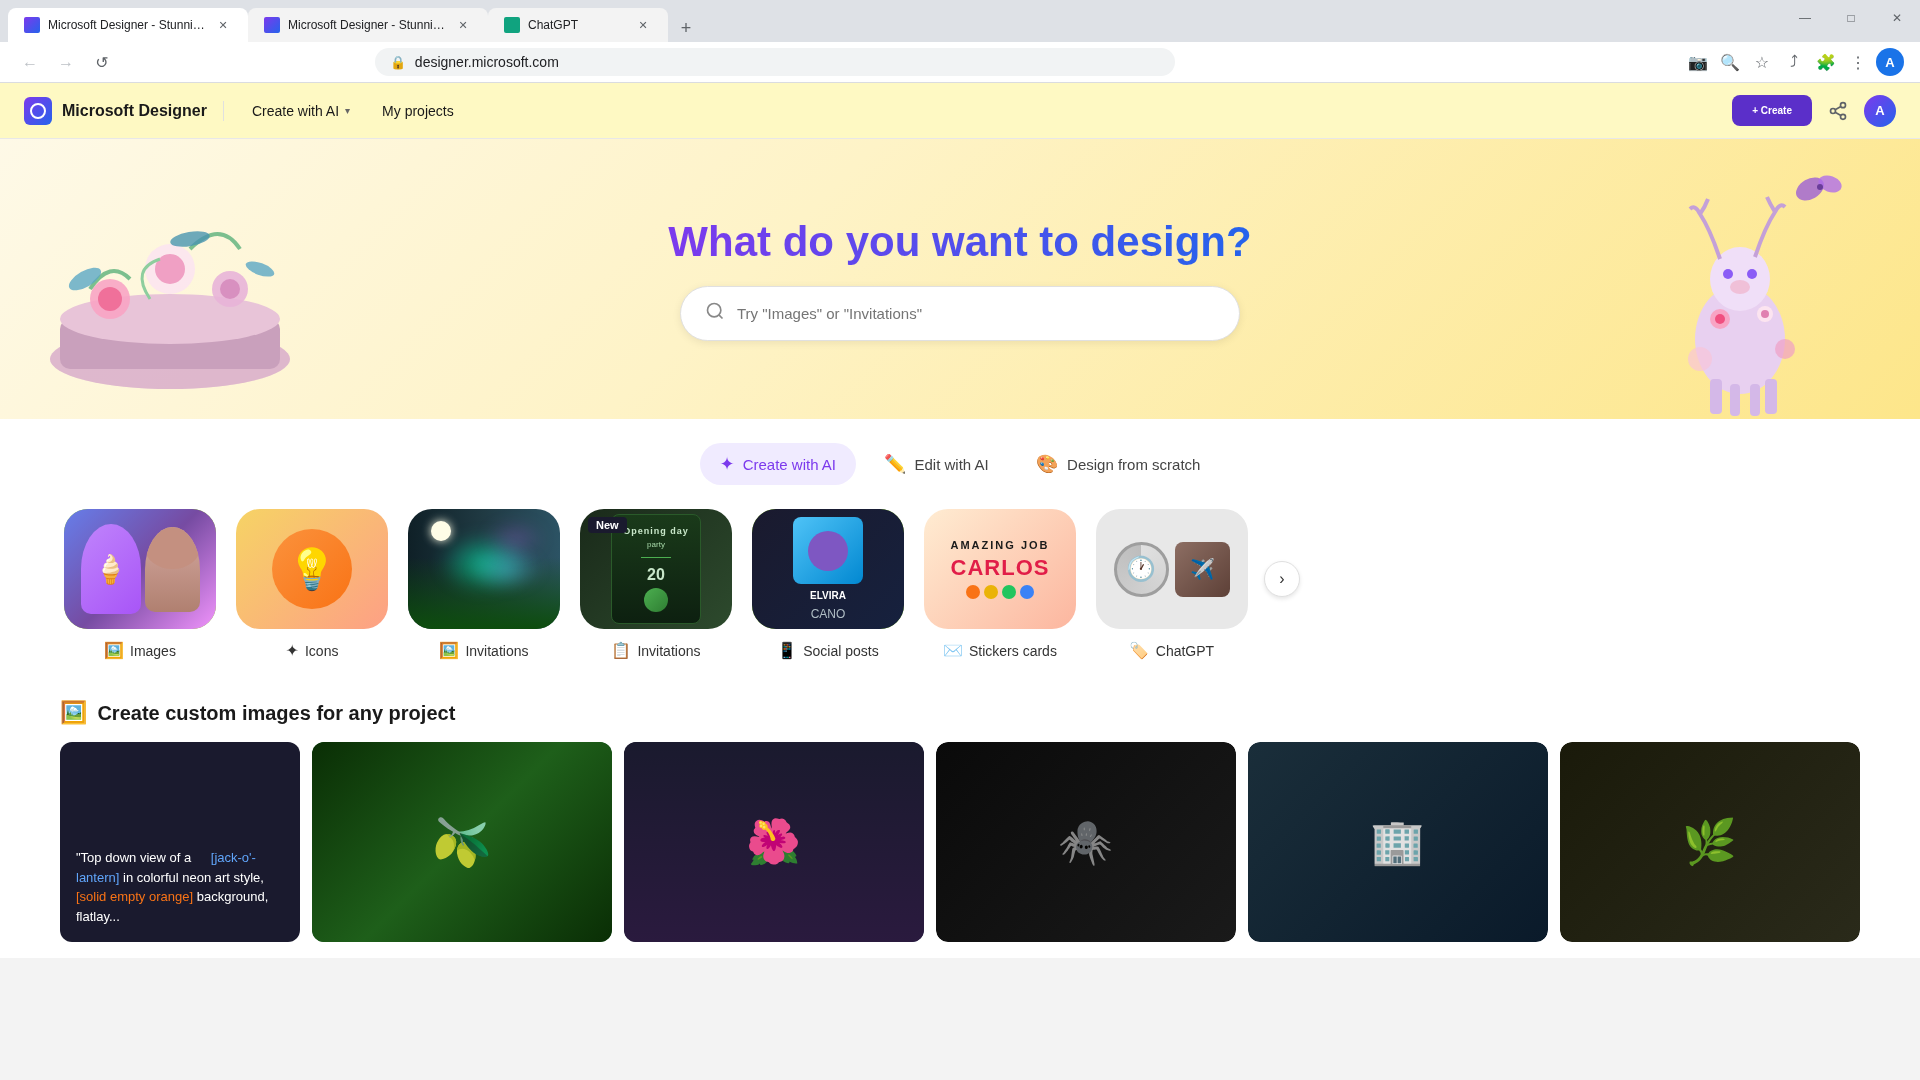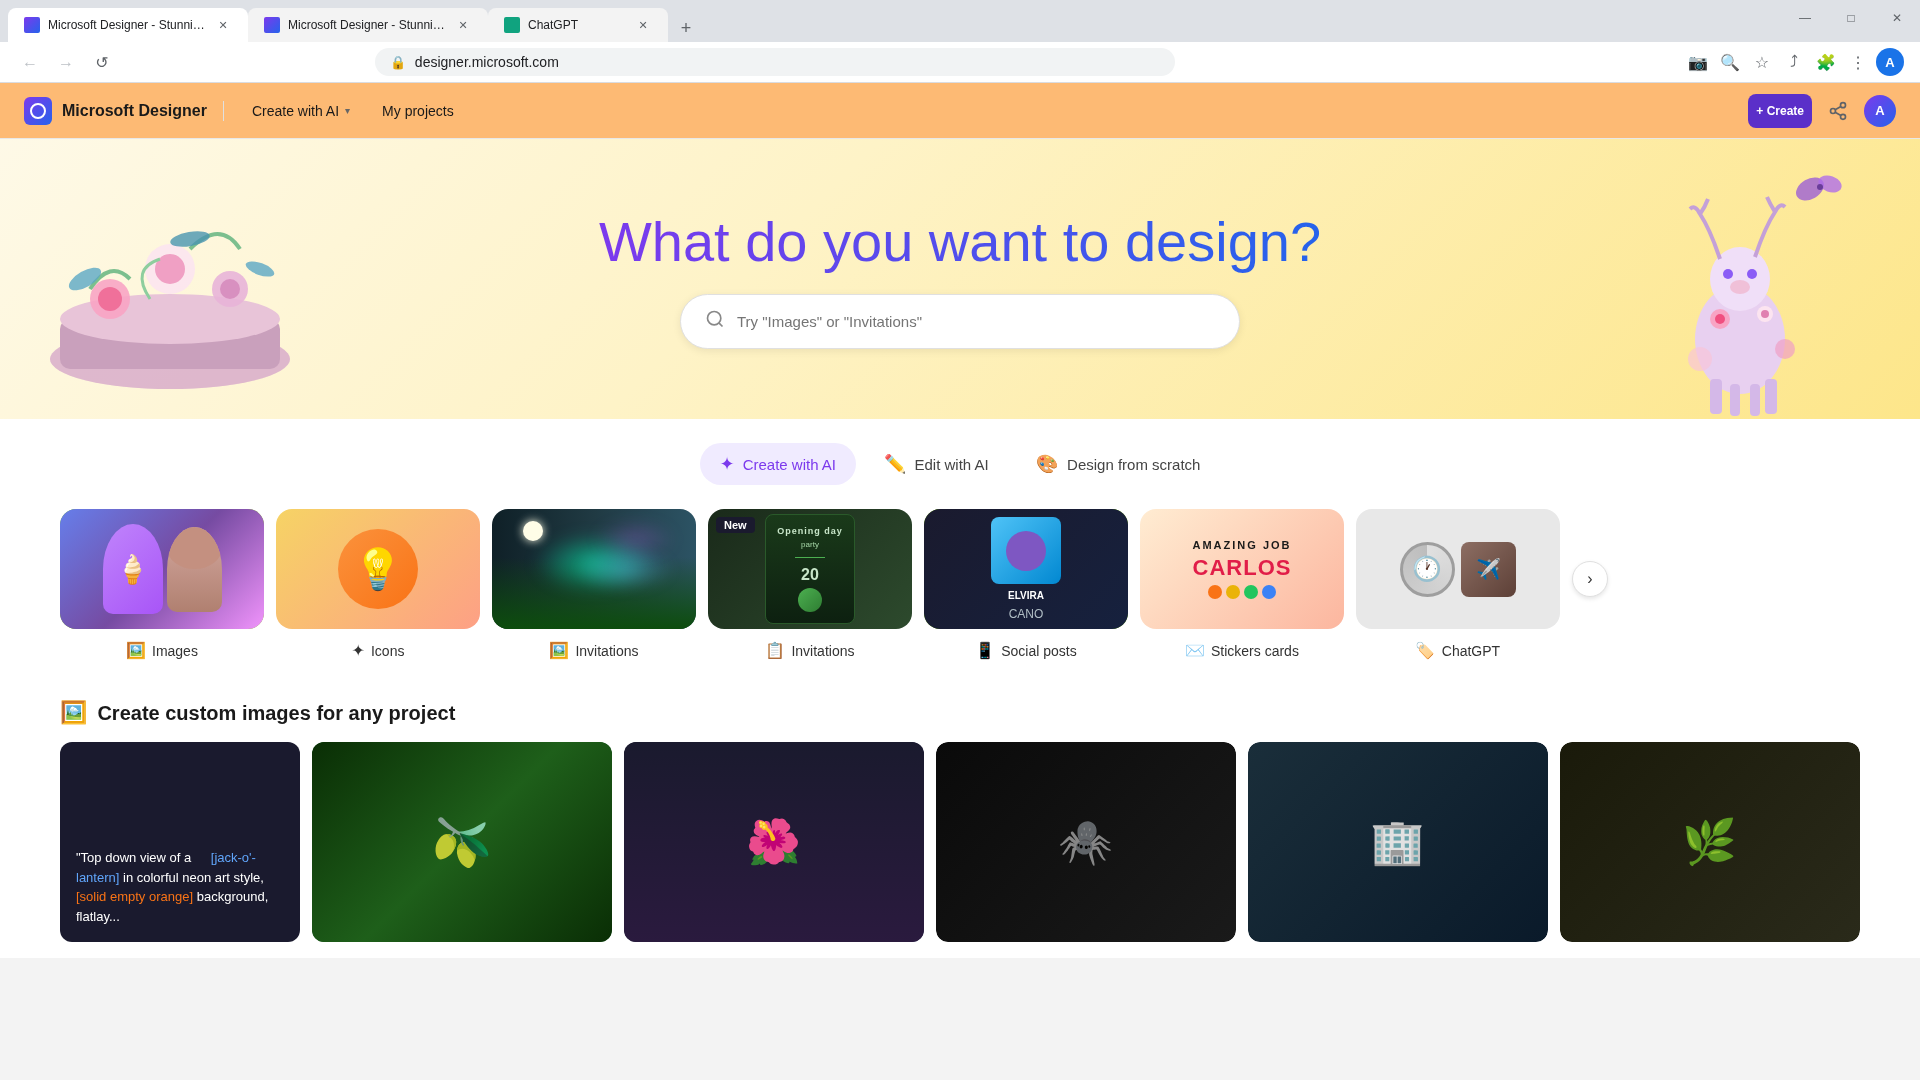--- a/index.html
+++ b/index.html
@@ -144,21 +144,21 @@
       width: 100%;
     }
 
     
     .app-nav {
       display: flex;
       align-items: center;
       padding: 0 24px;
       height: 56px;
       border-bottom: 1px solid #e8e8e8;
-      background: #fdba74;
+      background: #fef9c3;
       gap: 8px;
     }
     .brand {
       display: flex;
       align-items: center;
       gap: 10px;
       cursor: pointer;
     }
     .brand-icon {
       width: 28px;
@@ -198,24 +198,24 @@
       font-weight: 500;
     }
     .nav-chevron { font-size: 10px; color: #666; }
     .nav-spacer { flex: 1; }
     .create-btn {
       display: flex;
       align-items: center;
       gap: 6px;
       background: #5b2fc9;
       color: white;
-      padding: 10px 8px;
+      padding: 10px 20px;
       border-radius: 8px;
       cursor: pointer;
-      font-size: 12px;
+      font-size: 10px;
       font-weight: 600;
     }
     .nav-icon-btn {
       width: 36px;
       height: 36px;
       border-radius: 50%;
       display: flex;
       align-items: center;
       justify-content: center;
       cursor: pointer;
@@ -249,22 +249,22 @@
       overflow: hidden;
     }
     .hero-content {
       display: flex;
       flex-direction: column;
       align-items: center;
       gap: 20px;
       z-index: 1;
     }
     .hero-title {
-      font-size: 56px;
-      font-weight: 400;
+      font-size: 42px;
+      font-weight: 700;
       color: #6b21a8;
       background: linear-gradient(90deg, #7c3aed, #2563eb);
       -webkit-background-clip: text;
       -webkit-text-fill-color: transparent;
       background-clip: text;
     }
     .search-bar {
       display: flex;
       align-items: center;
       background: white;
@@ -342,23 +342,23 @@
     .category-scroll::-webkit-scrollbar { display: none; }
     .category-card {
       display: flex;
       flex-direction: column;
       align-items: center;
       gap: 12px;
       cursor: pointer;
       min-width: 160px;
     }
     .category-thumb {
-      width: 204px;
+      width: 152px;
       height: 120px;
-      border-radius: 16px;
+      border-radius: 24px;
       overflow: hidden;
       position: relative;
       background: #84cc16;
     }
     .category-label {
       display: flex;
       align-items: center;
       gap: 6px;
       font-size: 14px;
       color: #333;

